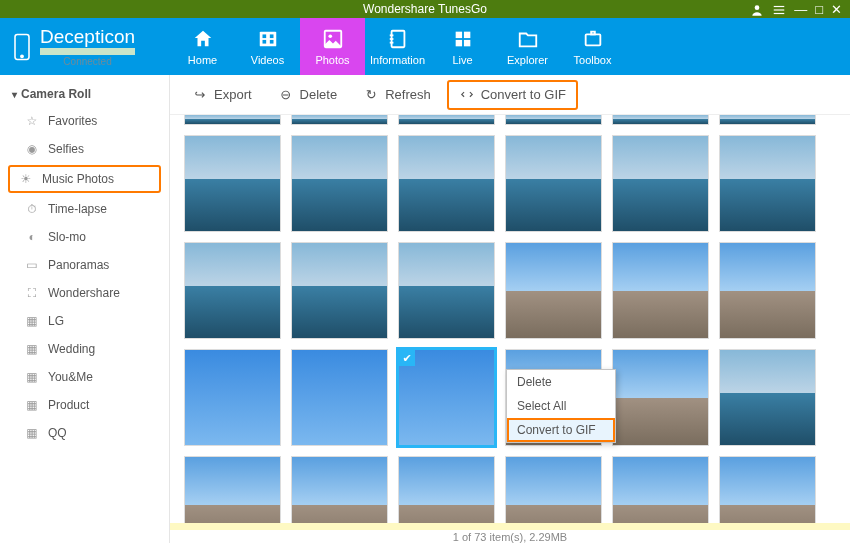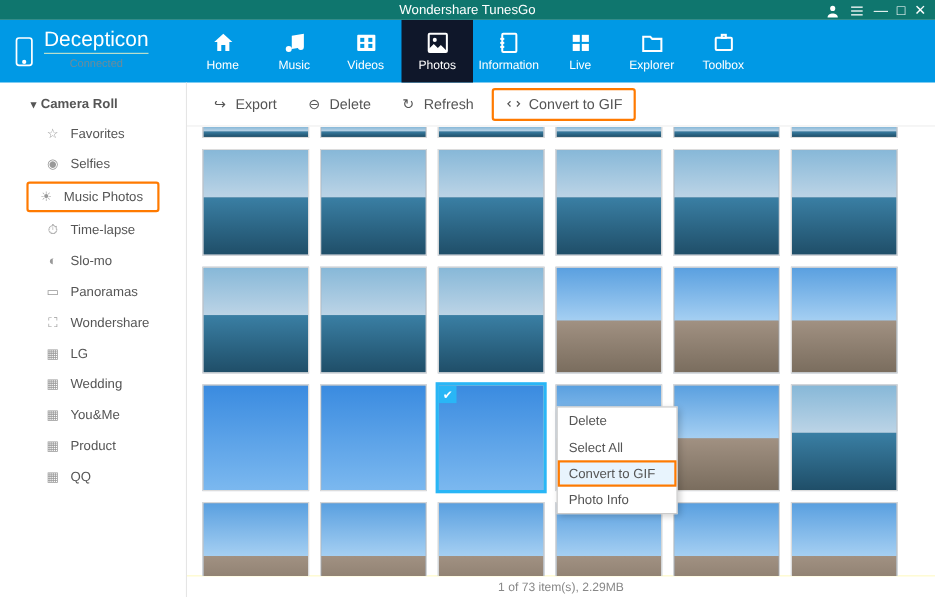--- a/index.html
+++ b/index.html
@@ -1,30 +1,30 @@
 <!DOCTYPE html>
 <html><head>
 <meta charset="utf-8">
 <style>
 * { box-sizing: border-box; margin: 0; padding: 0; font-family: -apple-system, "Segoe UI", Arial, sans-serif; }
 body { width: 850px; height: 543px; background: #fff; overflow: hidden; font-size: 13px; color: #555; }
-.titlebar { height: 18px; background: #0f766e; display: flex; align-items: center; justify-content: center; color: #fff; font-size: 12px; position: relative; }
+.titlebar { height: 18px; background: #4d7c0f; display: flex; align-items: center; justify-content: center; color: #fff; font-size: 12px; position: relative; }
 .titlebar .ctrls { position: absolute; right: 8px; top: 2px; display: flex; gap: 8px; font-size: 13px; }
 .titlebar .ctrls span { cursor: pointer; display:inline-flex; align-items:center; }
 .header { height: 57px; background: #0099e5; display: flex; align-items: center; }
 .device { width: 170px; display: flex; align-items: center; color: #fff; padding-left: 12px; gap: 8px; }
 .device svg { width: 20px; height: 28px; }
 .device .name { font-size: 19px; }
 .device .status { font-size: 10px; opacity: .8; }
 .nav { display: flex; }
 .nav-item { width: 65px; height: 57px; display: flex; flex-direction: column; align-items: center; justify-content: center; color: #fff; font-size: 11px; gap: 4px; cursor: pointer; }
-.nav-item.active { background: #0f172a; }
+.nav-item.active { background: #d946ef; }
 .nav-item svg { width: 22px; height: 22px; fill: #fff; }
 .main { display: flex; height: calc(543px - 75px); }
-.sidebar { width: 170px; border-right: 1px solid #e5e5e5; overflow-y: auto; padding: 6px 16px; }
+.sidebar { width: 170px; border-right: 1px solid #e5e5e5; overflow-y: auto; padding: 6px 0; }
 .cat { padding: 6px 12px; font-size: 12px; font-weight: bold; color: #555; }
 .cat .chev { margin-right: 4px; font-size: 10px; }
 .sb-item { display: flex; align-items: center; gap: 8px; padding: 6px 8px 6px 24px; font-size: 12px; cursor: pointer; }
 .sb-item.hl { border: 2px solid #ff7a00; border-radius: 3px; margin: 2px 8px; padding: 4px 8px; }
 .sb-item .ic { width: 16px; height: 16px; display: inline-flex; align-items: center; justify-content: center; color: #999; }
 .content { flex: 1; display: flex; flex-direction: column; }
 .toolbar { height: 40px; display: flex; align-items: center; padding: 0 12px; gap: 6px; border-bottom: 1px solid #eee; }
 .tb-btn { display: flex; align-items: center; gap: 6px; padding: 5px 10px; font-size: 13px; cursor: pointer; border-radius: 3px; }
 .tb-btn.hl { border: 2px solid #ff7a00; }
 .tb-btn .ti { width: 16px; height: 16px; display:inline-flex; align-items:center; justify-content:center; }
@@ -36,21 +36,21 @@
 .thumb.sel { outline: 3px solid #29b6f6; outline-offset: -1px; }
 .thumb.sel::after { content: "✔"; position: absolute; top: 0; left: 0; width: 16px; height: 16px; background: #29b6f6; color: #fff; font-size: 11px; display:flex; align-items:center; justify-content:center; }
 .sea .sky { position:absolute; top:0; left:0; right:0; height:45%; background: linear-gradient(#87b8d8,#bcd4e6); }
 .sea .water { position:absolute; bottom:0; left:0; right:0; height:55%; background: linear-gradient(#3a7fa4,#1f4e68); }
 .beach .sky { position:absolute; top:0; left:0; right:0; height:50%; background: linear-gradient(#5aa0e0,#a5cff2); }
 .beach .sand { position:absolute; bottom:0; left:0; right:0; height:50%; background: linear-gradient(#a19182,#7a6d5e); }
 .blue .sky { position:absolute; inset:0; background: linear-gradient(#3a8be0,#7bb8ef); }
 .ctxmenu { position: absolute; top: 20px; left: 322px; width: 110px; background: #fff; border: 1px solid #c5c5c5; box-shadow: 2px 2px 6px rgba(0,0,0,.2); z-index: 10; }
 .ctxmenu div { padding: 5px 10px; font-size: 12px; cursor: pointer; }
 .ctxmenu div.hl { outline: 2px solid #ff7a00; outline-offset: -2px; background: #e8f4fd; }
-.status { height: 20px; border-top: 1px solid #fef9c3; display:flex; align-items:center; justify-content:center; font-size: 11px; color:#888; }
+.status { height: 20px; border-top: 7px solid #fef9c3; display:flex; align-items:center; justify-content:center; font-size: 11px; color:#888; }
 </style>
 </head>
 <body>
 
 <div class="titlebar">
   <span>Wondershare TunesGo</span>
   <div class="ctrls">
     <span>
         <svg width="14" height="14" viewBox="0 0 24 24" fill="#fff">
           <circle cx="12" cy="8" r="4"></circle>
@@ -83,26 +83,20 @@
   </div>
   <div class="nav" id="nav">
       <div class="nav-item">
         <svg viewBox="0 0 24 24">
           <path d="M12 3l9 8h-3v9h-4v-6h-4v6H6v-9H3z"></path>
         </svg>
         <span>Home</span>
       </div>
       <div class="nav-item">
         <svg viewBox="0 0 24 24">
-          <path d="M9 18V5l12-2v13M9 18a3 3 0 11-6 0 3 3 0 016 0zm12-2a3 3 0 11-6 0 3 3 0 016 0z"></path>
-        </svg>
-        <span>Music</span>
-      </div>
-      <div class="nav-item">
-        <svg viewBox="0 0 24 24">
           <rect x="3" y="4" width="18" height="16" rx="1"></rect>
           <rect x="6" y="7" width="4" height="4" fill="#0099e5"></rect>
           <rect x="14" y="7" width="4" height="4" fill="#0099e5"></rect>
           <rect x="6" y="13" width="4" height="4" fill="#0099e5"></rect>
           <rect x="14" y="13" width="4" height="4" fill="#0099e5"></rect>
         </svg>
         <span>Videos</span>
       </div>
       <div class="nav-item active">
         <svg viewBox="0 0 24 24">
@@ -322,21 +316,20 @@
             <div class="sand"></div>
           </div>
           <div class="thumb sea">
             <div class="sky"></div>
             <div class="water"></div>
           </div>
           <div class="ctxmenu">
             <div>Delete</div>
             <div>Select All</div>
             <div class="hl">Convert to GIF</div>
-            <div>Photo Info</div>
           </div>
         </div>
         <div class="row">
           <div class="thumb beach">
             <div class="sky"></div>
             <div class="sand"></div>
           </div>
           <div class="thumb beach">
             <div class="sky"></div>
             <div class="sand"></div>

